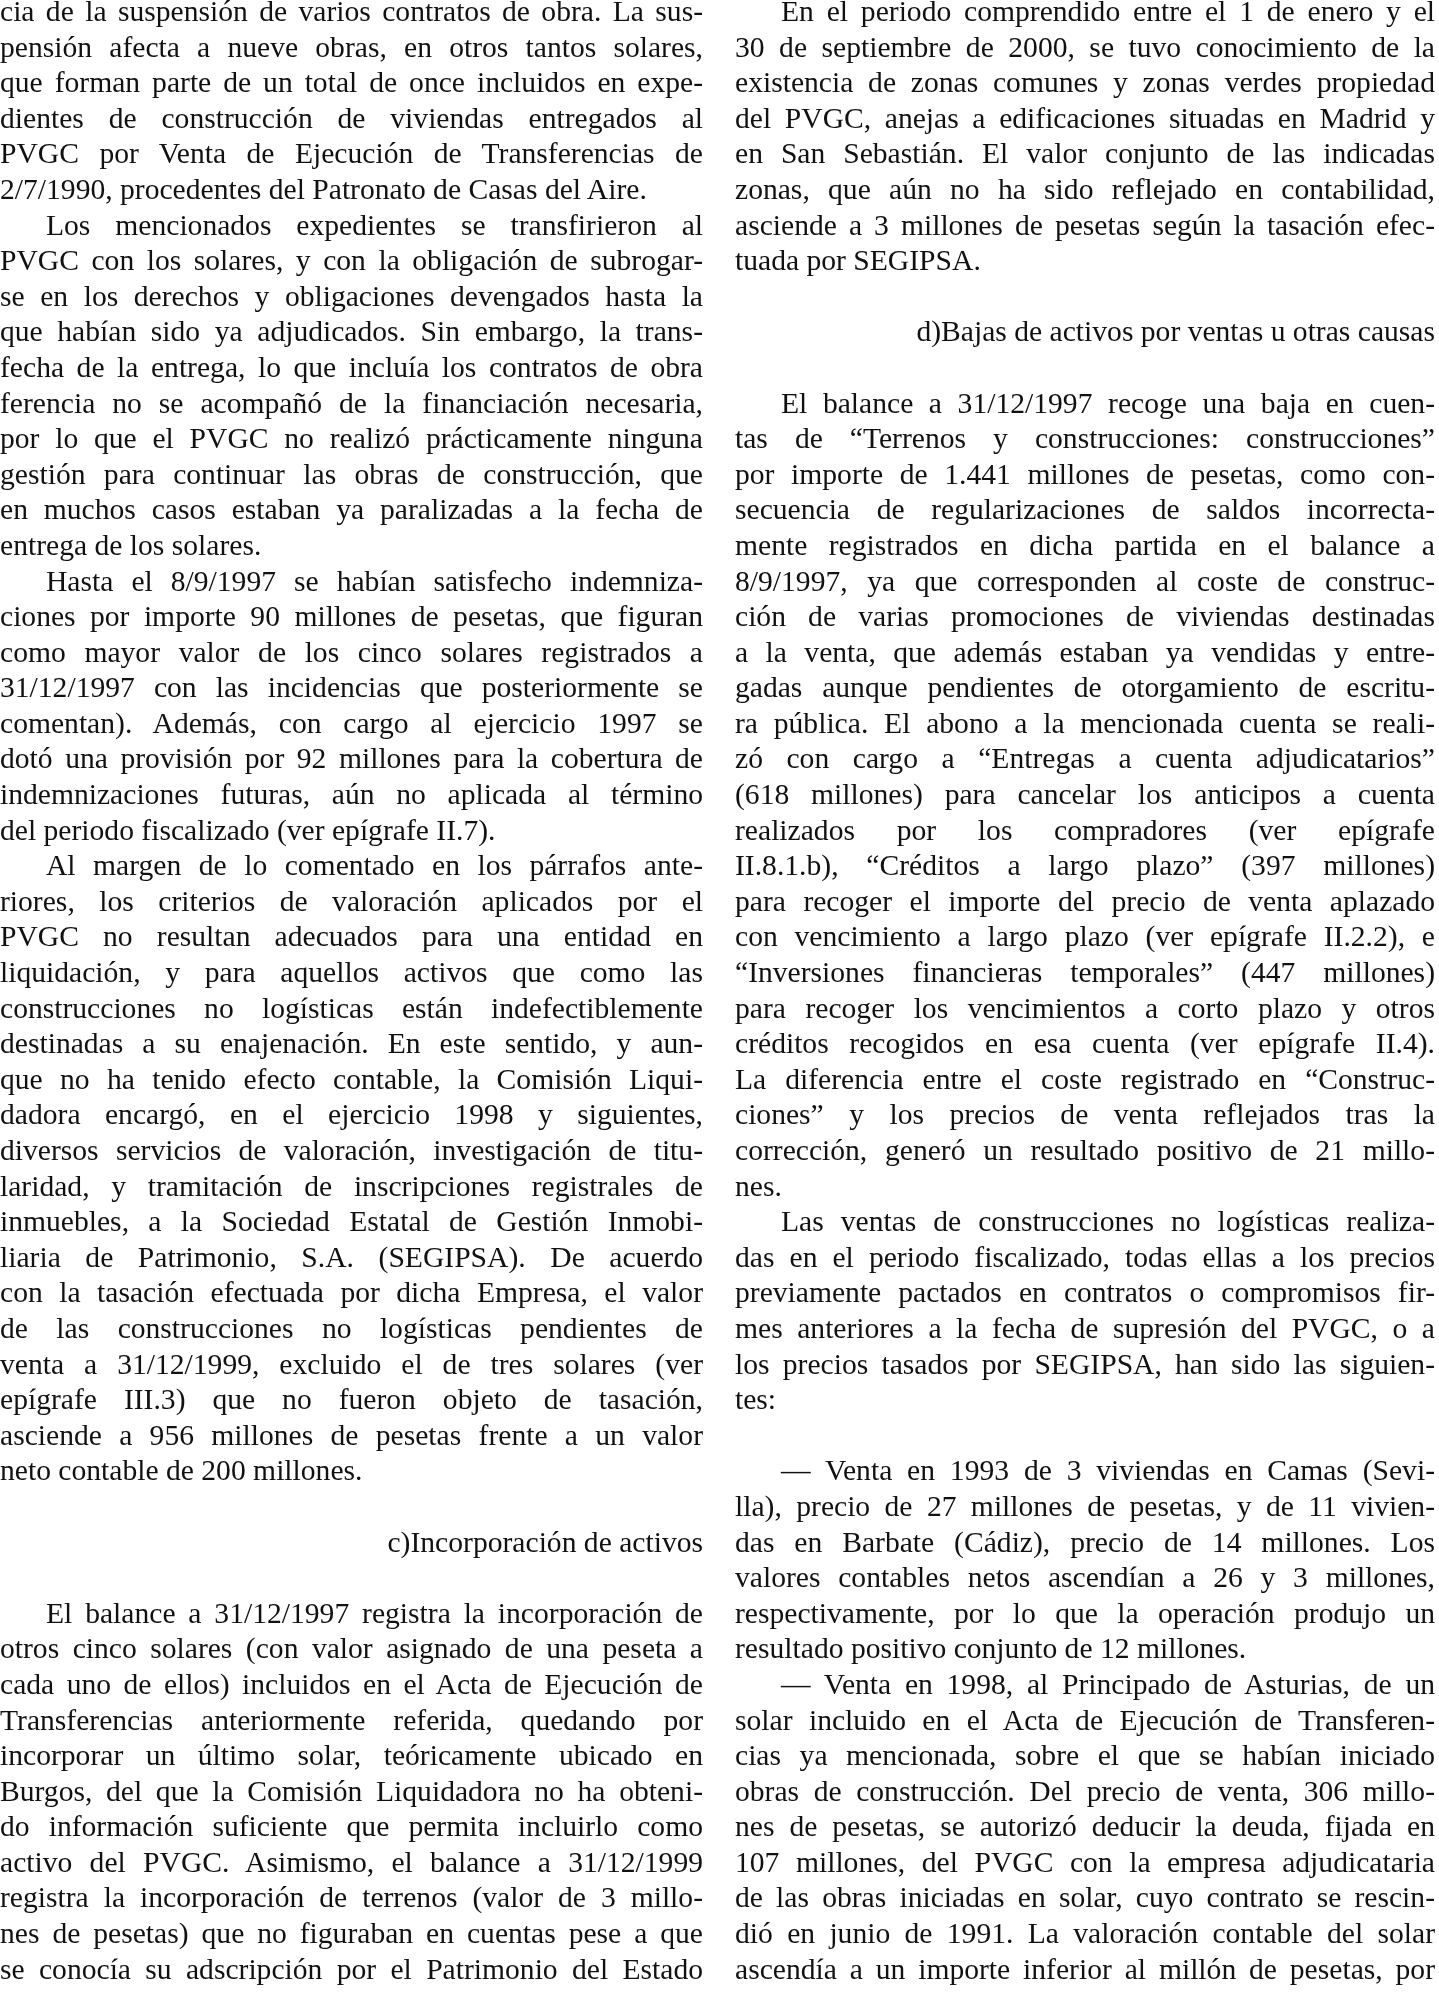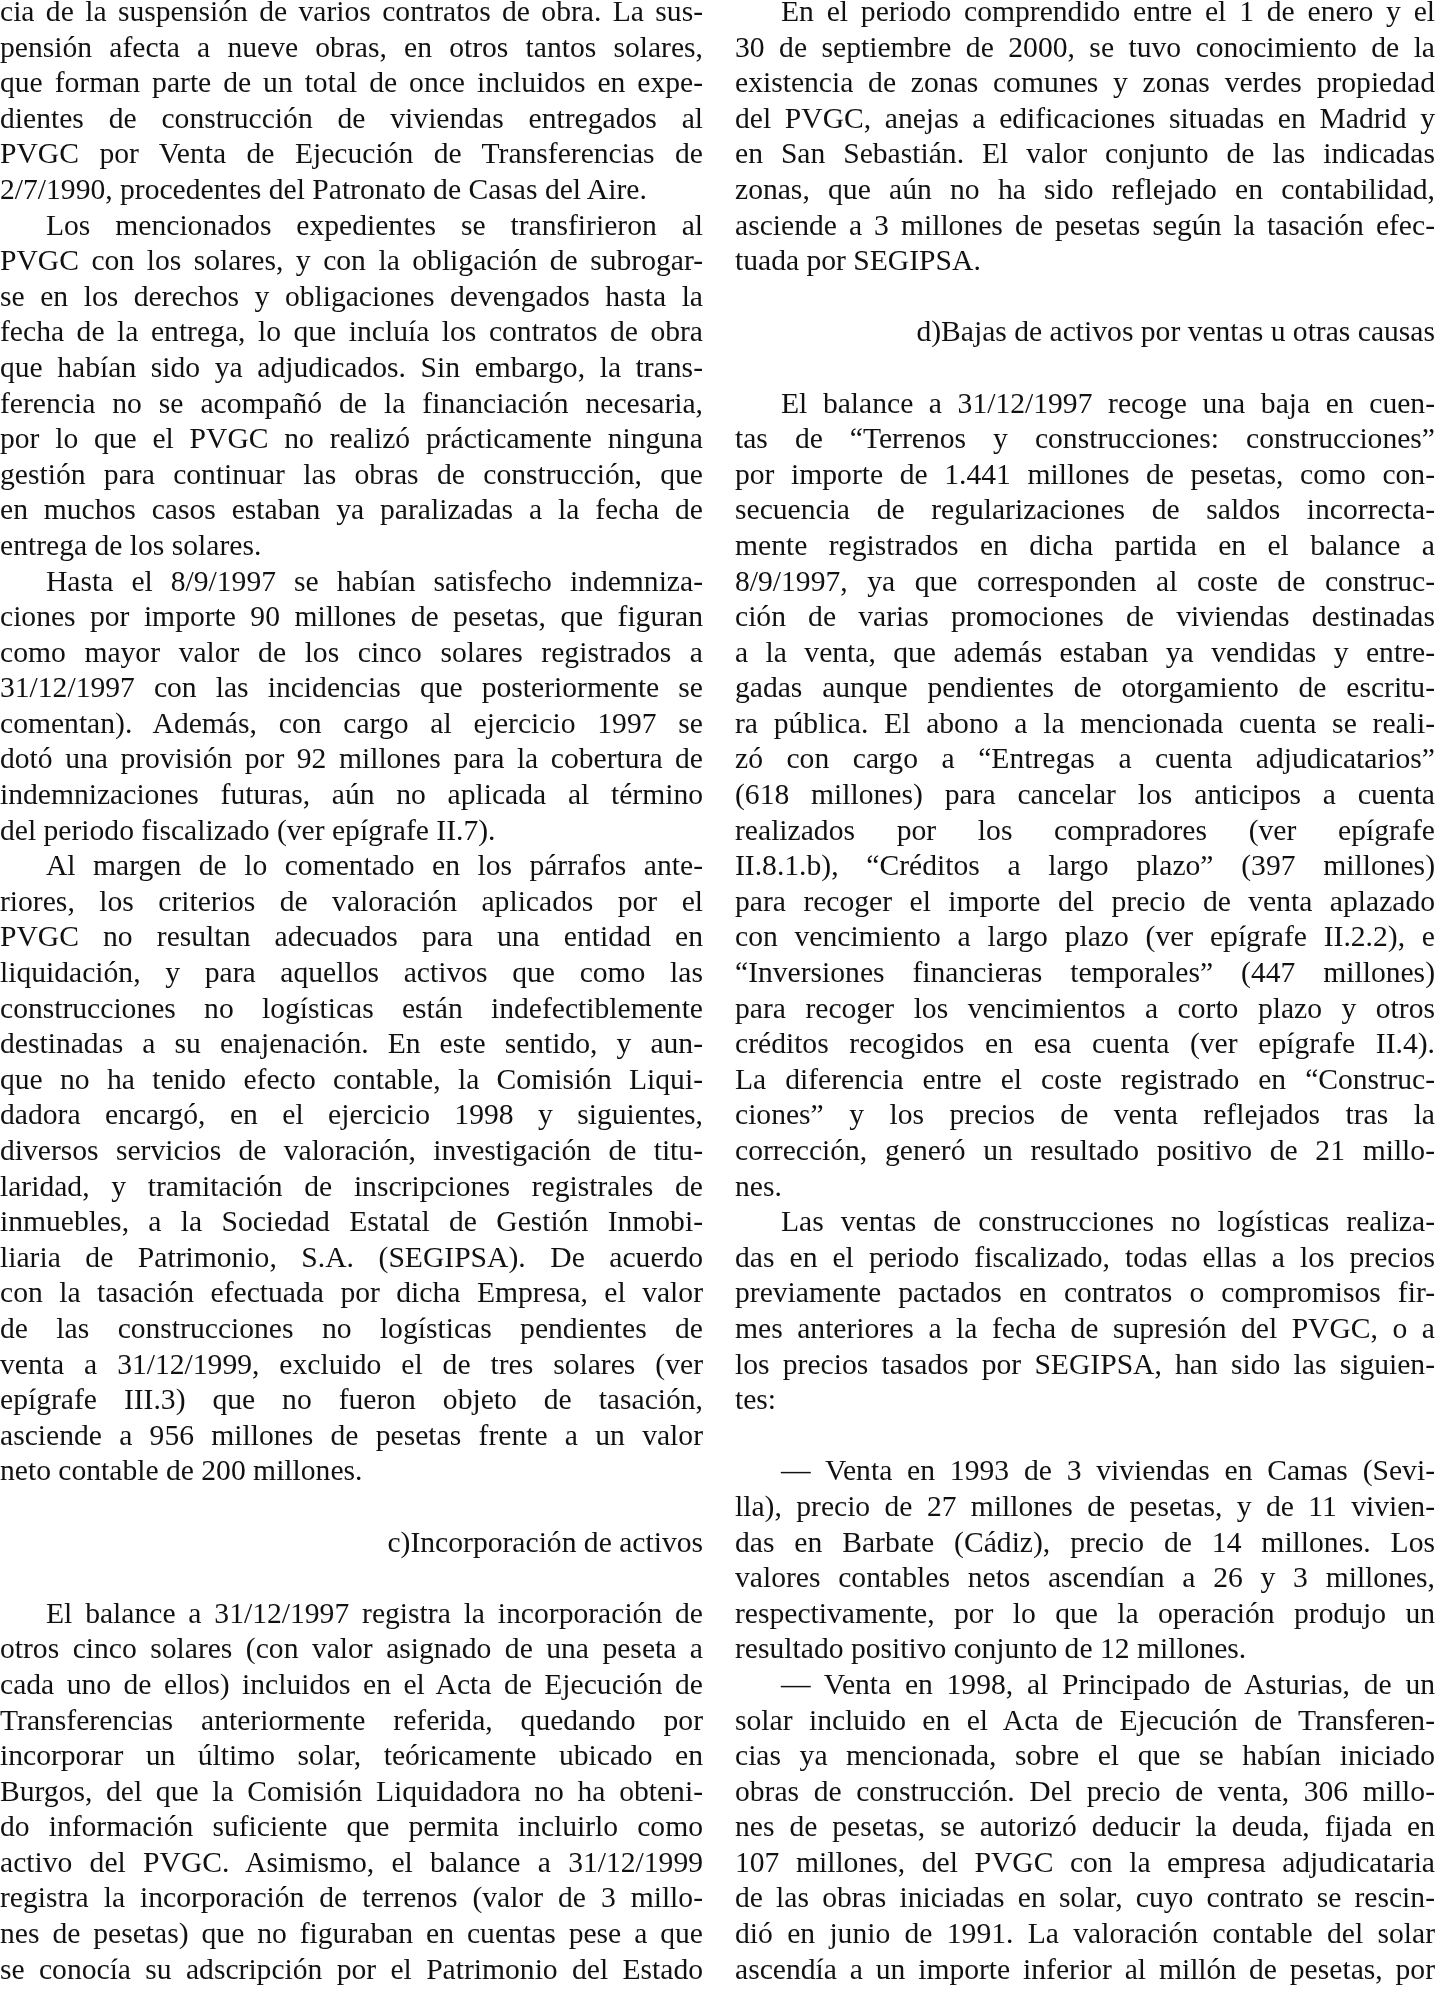--- a/index.html
+++ b/index.html
@@ -84,22 +84,22 @@
           <span class="line">pensión afecta a nueve obras, en otros tantos solares,</span>
           <span class="line">que forman parte de un total de once incluidos en expe-</span>
           <span class="line">dientes de construcción de viviendas entregados al</span>
           <span class="line">PVGC por Venta de Ejecución de Transferencias de</span>
           <span class="line last">2/7/1990, procedentes del Patronato de Casas del Aire.</span>
         </p>
         <p>
           <span class="line first">Los mencionados expedientes se transfirieron al</span>
           <span class="line">PVGC con los solares, y con la obligación de subrogar-</span>
           <span class="line">se en los derechos y obligaciones devengados hasta la</span>
+          <span class="line">que habían sido ya adjudicados. Sin embargo, la trans-</span>
           <span class="line">fecha de la entrega, lo que incluía los contratos de obra</span>
-          <span class="line">que habían sido ya adjudicados. Sin embargo, la trans-</span>
           <span class="line">ferencia no se acompañó de la financiación necesaria,</span>
           <span class="line">por lo que el PVGC no realizó prácticamente ninguna</span>
           <span class="line">gestión para continuar las obras de construcción, que</span>
           <span class="line">en muchos casos estaban ya paralizadas a la fecha de</span>
           <span class="line last">entrega de los solares.</span>
         </p>
         <p>
           <span class="line first">Hasta el 8/9/1997 se habían satisfecho indemniza-</span>
           <span class="line">ciones por importe 90 millones de pesetas, que figuran</span>
           <span class="line">como mayor valor de los cinco solares registrados a</span>

